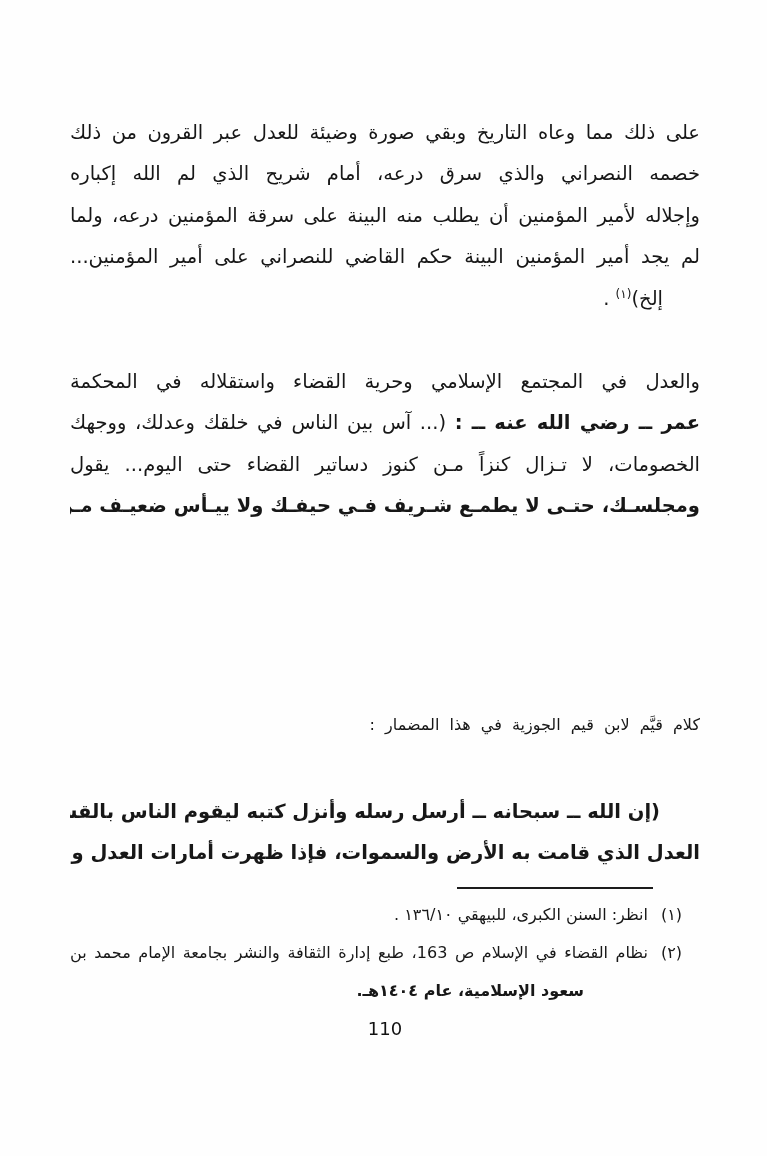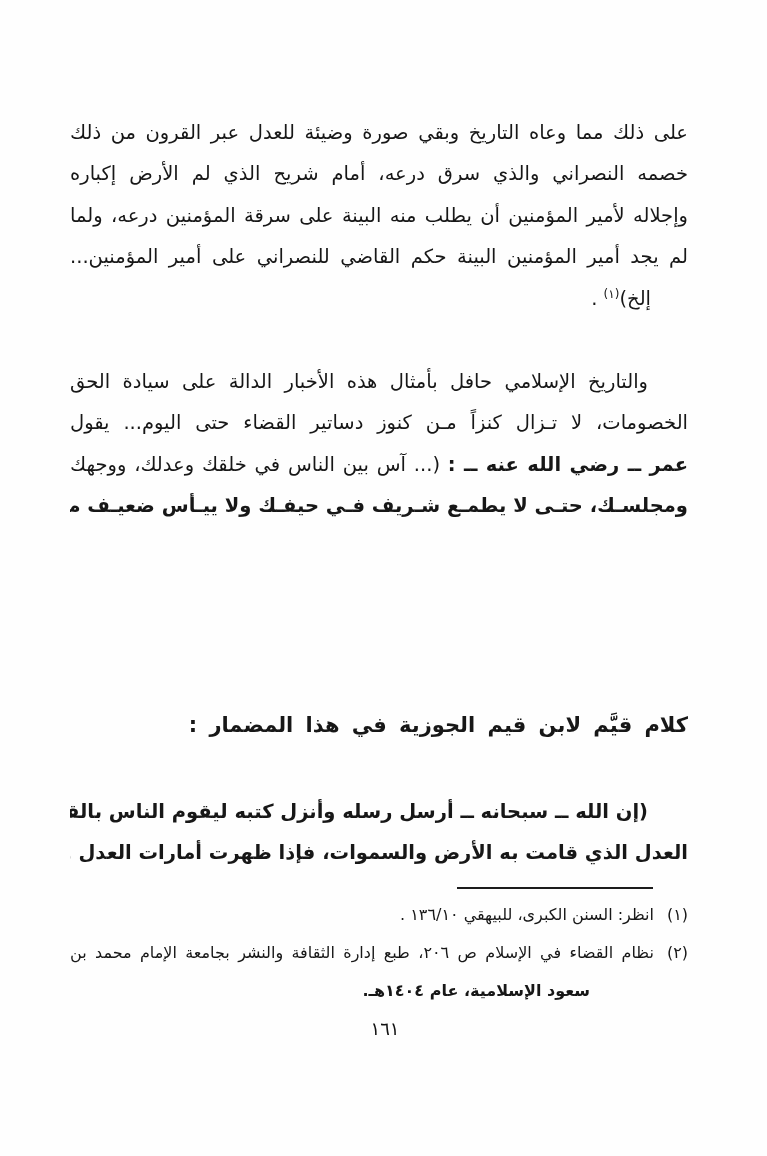--- a/index.html
+++ b/index.html
@@ -8,37 +8,37 @@
     position:relative;
     width:767px;height:1156px;
     background:#fefefdf5;
     background-color:#fefefe;
     font-family:"DejaVu Sans", sans-serif;
     color:#171717;
     direction:rtl;
     overflow:hidden;
   }
   .content{position:absolute;top:0;bottom:0;right:67px;left:70px;}
-  .block{position:absolute;right:12px;left:0;}
+  .block{position:absolute;right:0;left:0;}
   #p1{top:112px;}
   #p2{top:361px;}
   #heading{top:703px;}
   #subheading{top:747px;}
   #p3{top:791px;}
-  #footnotes{top:896px;right:12px;left:0;}
+  #footnotes{top:896px;right:18px;left:0;}
   .l{
     font-size:19.5px;
     line-height:41.4px;height:41.4px;
     text-align:justify;text-align-last:justify;
     overflow:hidden;
     white-space:nowrap;
   }
   .l.right{text-align:right;text-align-last:right;}
   .l.bold, .bold{font-weight:bold;}
-  #heading .l{font-size:21px;font-weight:bold;line-height:44px;height:44px;word-spacing:5px;}
+  #heading .l{font-size:16px;font-weight:normal;line-height:44px;height:44px;word-spacing:5px;}
   #subheading .l{font-weight:bold;line-height:44px;height:44px;}
   #p3 .l{font-weight:bold;}
   #footnotes .l{font-size:16px;line-height:38px;height:38px;}
   sup{font-size:12px;line-height:0;vertical-align:super;}
   .marker{margin-left:13px;}
   .fn-sep{
     position:absolute;top:887px;right:47px;width:196px;height:0;
     border-top:2.5px solid #1c1c1c;
   }
   .pagenum{
@@ -47,39 +47,39 @@
     font-size:18px;line-height:30px;color:#111;
   }
 </style>
 </head>
 <body>
 
 <div class="page">
   <div class="content">
     <section class="block" id="p1">
         <div class="l just"><span>على ذلك مما وعاه التاريخ وبقي صورة وضيئة للعدل عبر القرون من ذلك</span></div>
-        <div class="l just"><span>خصمه النصراني والذي سرق درعه، أمام شريح الذي لم الأرض إكباره</span></div>
+        <div class="l just"><span>خصمه النصراني والذي سرق درعه، أمام شريح الذي لم الله إكباره</span></div>
         <div class="l just"><span>وإجلاله لأمير المؤمنين أن يطلب منه البينة على سرقة المؤمنين درعه، ولما</span></div>
         <div class="l just"><span>لم يجد أمير المؤمنين البينة حكم القاضي للنصراني على أمير المؤمنين...</span></div>
         <div class="l right" style="padding-right: 37px;"><span>إلخ)</span><sup>(١)</sup><span> .</span></div>
       </section>
     <section class="block" id="p2">
-        <div class="l just" style="padding-right: 40px;"><span>والتاريخ الإسلامي حافل بأمثال هذه الأخبار الدالة على سيادة الحق</span></div>
+        <div class="l just"><span>والعدل في المجتمع الإسلامي وحرية القضاء واستقلاله في المحكمة</span></div>
+        <div class="l just"><span class="bold">عمر ــ رضي الله عنه ــ :</span><span> (... آس بين الناس في خلقك وعدلك، ووجهك</span></div>
         <div class="l just"><span>الخصومات، لا تـزال كنزاً مـن كنوز دساتير القضاء حتى اليوم... يقول</span></div>
-        <div class="l just"><span class="bold">عمر ــ رضي الله عنه ــ :</span><span> (... آس بين الناس في خلقك وعدلك، ووجهك</span></div>
         <div class="l just bold"><span>ومجلسـك، حتـى لا يطمـع شـريف فـي حيفـك ولا ييـأس ضعيـف مـن</span></div>
       </section>
     <section class="block" id="heading">
         <div class="l right"><span>كلام قيَّم لابن قيم الجوزية في هذا المضمار :</span></div>
       </section>
     <section class="block" id="p3">
         <div class="l just" style="padding-right: 40px;"><span>(إن الله ــ سبحانه ــ أرسل رسله وأنزل كتبه ليقوم الناس بالقسط وهو</span></div>
         <div class="l just"><span>العدل الذي قامت به الأرض والسموات، فإذا ظهرت أمارات العدل وأسفر</span></div>
       </section>
     <div class="fn-sep"></div>
     <section class="block" id="footnotes">
         <div class="l right"><span class="marker">(١)</span><span>انظر: السنن الكبرى، للبيهقي ١٣٦/١٠ .</span></div>
-        <div class="l just"><span class="marker">(٢)</span><span>نظام القضاء في الإسلام ص ٢٠٦، طبع إدارة الثقافة والنشر بجامعة الإمام محمد بن</span></div>
+        <div class="l just"><span class="marker">(٢)</span><span>نظام القضاء في الإسلام ص 163، طبع إدارة الثقافة والنشر بجامعة الإمام محمد بن</span></div>
         <div class="l right" style="padding-right: 98px; font-weight: bold;"><span>سعود الإسلامية، عام ١٤٠٤هـ.</span></div>
       </section>
-    <div class="pagenum">١٦١</div>
+    <div class="pagenum">110</div>
   </div>
 </div>
 
 </body></html>

